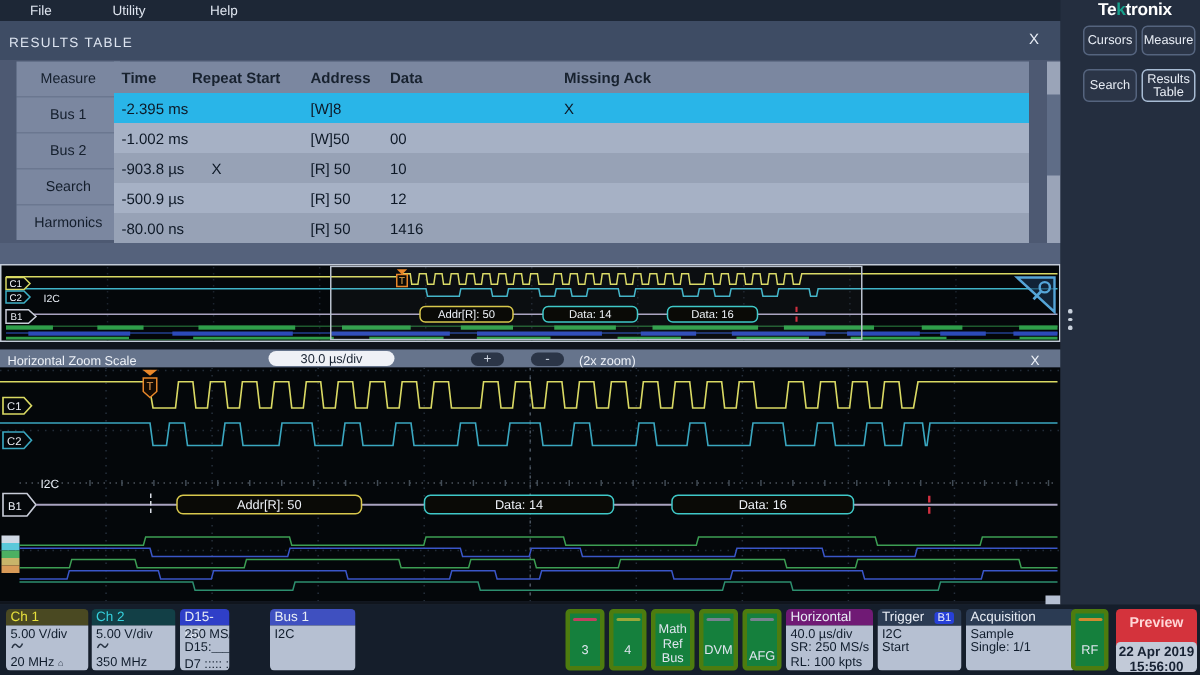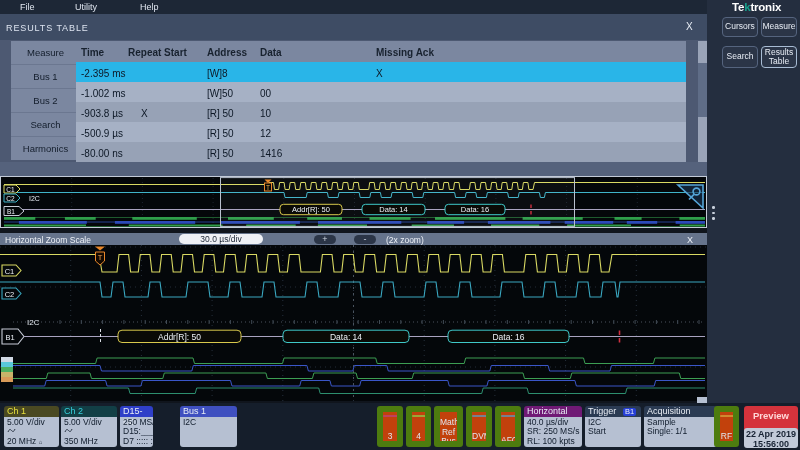--- a/index.html
+++ b/index.html
@@ -36,21 +36,21 @@
 #corner{left:697px;top:397px;width:10px;height:6px;background:#b6c0d2}
 #side{left:707px;top:0;width:93px;height:403px;background:#242e3f}
 #logo{position:absolute;left:25px;top:1px;font-size:11.5px;font-weight:bold;color:#fff;letter-spacing:-0.2px}
 #logo i{font-style:normal;color:#17a08c}
 .sbtn{position:absolute;width:36px;height:20px;background:#2b3547;border:1px solid #55647e;border-radius:4px;color:#e8edf5;font-size:8.5px;display:flex;align-items:center;justify-content:center;text-align:center;line-height:9.5px}
 #dots div{position:absolute;left:5px;width:2.5px;height:2.5px;background:#c9d1dc;border-radius:50%}
 #bot{left:0;top:403px;width:800px;height:47px;background:#151e2b}
 .badge{position:absolute;top:3px;height:41px;border-radius:3px;overflow:hidden;font-size:8.5px}
 .badge .hd{height:11px;line-height:11px;padding-left:3px;font-size:9px}
 .badge .bd{background:#b6c0d2;color:#101c2c;height:30px;padding:1px 3px;line-height:9.4px;white-space:nowrap}
-.dkb{background:#c2410c;border:6px solid #4d7c0f;color:#dfe5ef;text-align:center}
+.dkb{background:#15803d;border:3px solid #4d7c0f;color:#dfe5ef;text-align:center}
 .dkb .ln{margin:3px auto 0;width:16px;height:2px;border-radius:1px}
 .fineln{line-height:9px;font-size:8.5px}
 #date{position:absolute;left:744px;top:25px;width:54px;height:20px;background:#c2cad8;border-radius:3px;color:#172233;font-size:9px;font-weight:bold;text-align:center;line-height:10px;padding-top:1px}
 #preview{position:absolute;left:744px;top:3px;width:54px;height:32px;background:#d4333c;border-radius:3px;color:#ffd7d7;font-size:9.5px;font-weight:bold;text-align:center;line-height:20px}
 </style></head>
 <body>
 <div class="abs" id="menubar">
     <span style="left:20px">File</span>
     <span style="left:75px">Utility</span>
     <span style="left:140px">Help</span>

